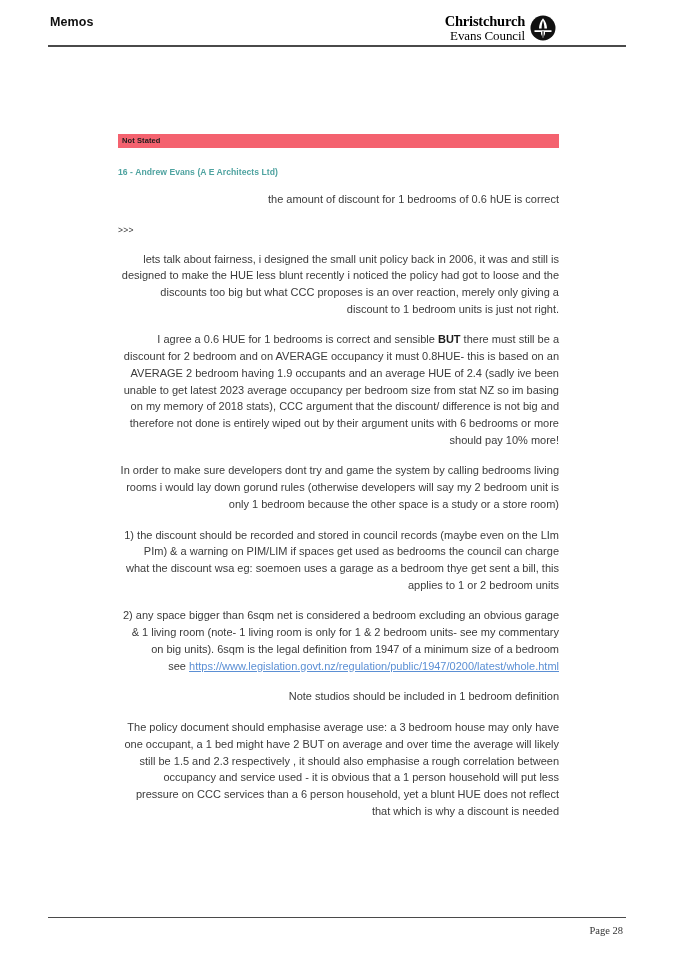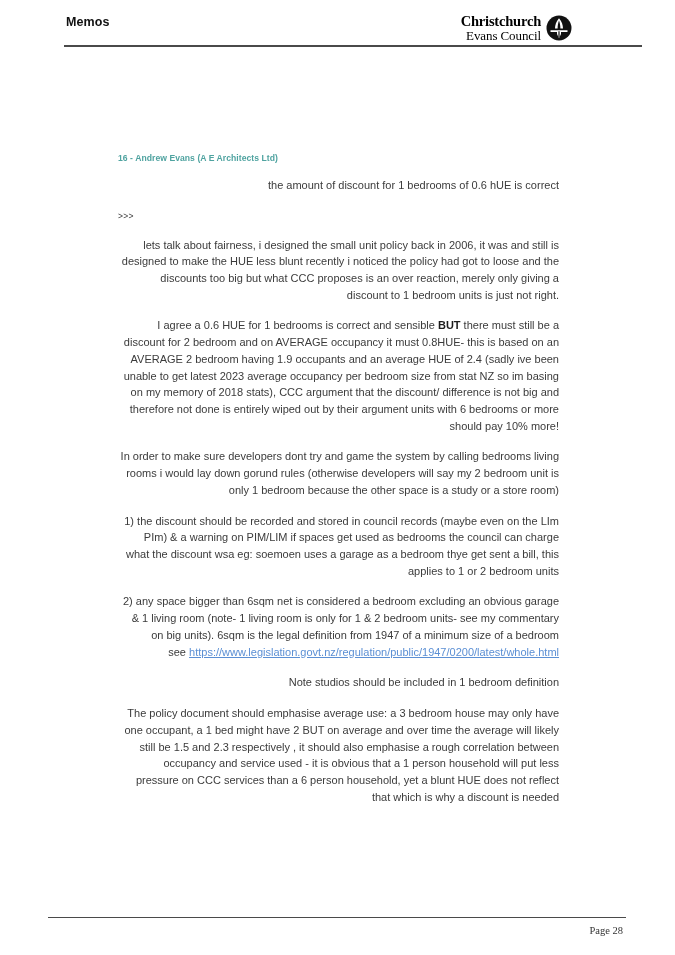--- a/index.html
+++ b/index.html
@@ -12,21 +12,21 @@
     height: 955px;
     position: relative;
     font-family: "Liberation Sans", sans-serif;
     color: #333333;
     overflow: hidden;
   }
 
   
   .page-header {
     position: absolute;
-    left: 16px;
+    left: 0;
     top: 0;
     width: 611px;
     height: 52px;
   }
   .header-title {
     position: absolute;
     left: 50px;
     top: 15px;
     font-size: 12.5px;
     font-weight: bold;
@@ -166,20 +166,21 @@
         <path d="M13 16.2 L13 22.6" stroke="#111111" stroke-width="1.2" fill="none"></path>
       </svg>
     </span>
   </div>
 
   <div class="header-rule"></div>
 </div>
 
 <div class="content">
 
+  <div class="status-banner">Not Stated</div>
 
   <div class="submitter-heading">16 - Andrew Evans (A E Architects Ltd)</div>
 
   <div id="blocks-container">
       <div class="para">the amount of discount for 1 bedrooms of 0.6 hUE is correct</div>
       <div class="marker">&gt;&gt;&gt;</div>
       <div class="para">lets talk about fairness, i designed the small unit policy back in 2006, it was and still is designed to make the HUE less blunt recently i noticed the policy had got to loose and the discounts too big but what CCC proposes is an over reaction, merely only giving a discount to 1 bedroom units is just not right.</div>
       <div class="para">I agree a 0.6 HUE for 1 bedrooms is correct and sensible <b>BUT</b> there must still be a discount for 2 bedroom and on AVERAGE occupancy it must 0.8HUE- this is based on an AVERAGE 2 bedroom having 1.9 occupants and an average HUE of 2.4 (sadly ive been unable to get latest 2023 average occupancy per bedroom size from stat NZ so im basing on my memory of 2018 stats), CCC argument that the discount/ difference is not big and therefore not done is entirely wiped out by their argument units with 6 bedrooms or more should pay 10% more!</div>
       <div class="para">In order to make sure developers dont try and game the system by calling bedrooms living rooms i would lay down gorund rules (otherwise developers will say my 2 bedroom unit is only 1 bedroom because the other space is a study or a store room)</div>
       <div class="para">1) the discount should be recorded and stored in council records (maybe even on the LIm PIm) &amp; a warning on PIM/LIM if spaces get used as bedrooms the council can charge what the discount wsa eg: soemoen uses a garage as a bedroom thye get sent a bill, this applies to 1 or 2 bedroom units</div>

